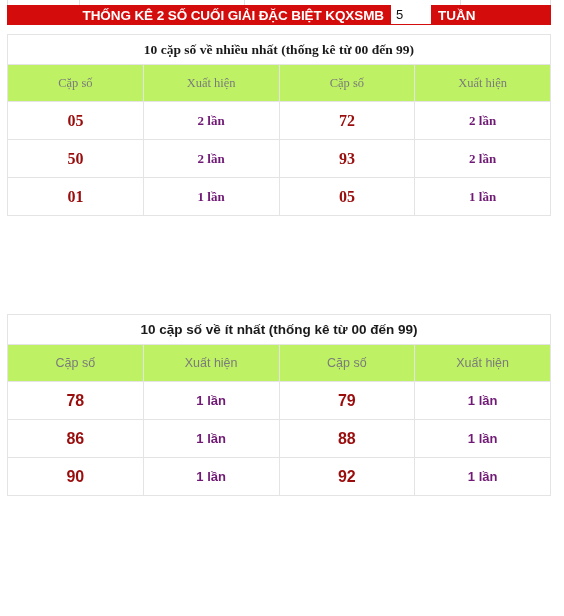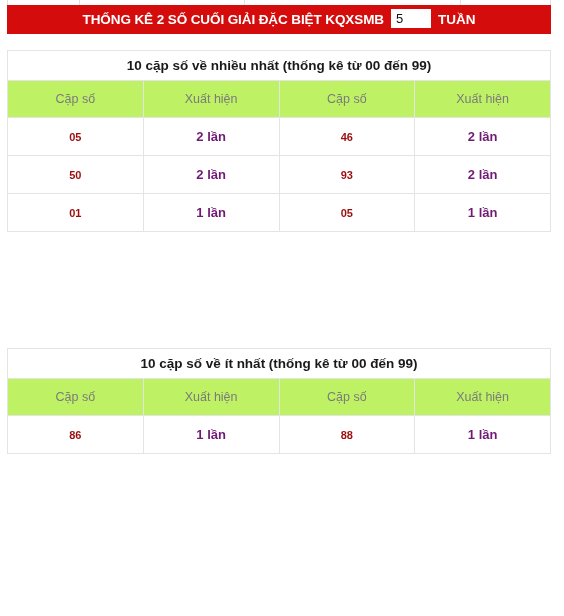--- a/index.html
+++ b/index.html
@@ -42,21 +42,21 @@
   }
   .top-sliver .sv.a { left: 71px; }
   .top-sliver .sv.b { left: 236px; }
   .top-sliver .sv.c { left: 452px; }
 
   .banner {
     position: absolute;
     top: 5px;
     left: 7px;
     width: 544px;
-    height: 29px;
+    height: 20px;
     background: #d50c0c;
     display: flex;
     align-items: center;
     justify-content: center;
     box-sizing: border-box;
   }
   .banner-title {
     color: #ffffff;
     font-size: 13.5px;
     font-weight: bold;
@@ -90,22 +90,22 @@
 
   .stat-table {
     position: absolute;
     left: 7px;
     width: 544px;
     border-collapse: collapse;
     table-layout: fixed;
     background: #ffffff;
     box-sizing: border-box;
   }
-  .stat-table.first { top: 50px; }
-  .stat-table.second { top: 348px; }
+  .stat-table.first { top: 34px; font-family: Liberation Serif, serif; }
+  .stat-table.second { top: 314px; }
 
   .stat-table td, .stat-table th {
     border: 1px solid #e4e4e4;
     text-align: center;
     box-sizing: border-box;
     padding: 0;
   }
 
   .section-title-cell {
     height: 30px;
@@ -120,21 +120,21 @@
     font-size: 12.5px;
     font-weight: normal;
     color: #7b7b7b;
     background: #bef264;
   }
 
   .data-row td {
     height: 38px;
   }
   .num-cell {
-    font-size: 11px;
+    font-size: 16px;
     font-weight: bold;
     color: #9a0d0d;
   }
   .cnt-cell {
     font-size: 13px;
     font-weight: bold;
     color: #701a75;
   }
 </style>
 </head>
@@ -161,21 +161,21 @@
       </tr>
       <tr>
         <td class="col-head">Cặp số</td>
         <td class="col-head">Xuất hiện</td>
         <td class="col-head">Cặp số</td>
         <td class="col-head">Xuất hiện</td>
       </tr>
       <tr class="data-row">
         <td class="num-cell">05</td>
         <td class="cnt-cell">2 lần</td>
-        <td class="num-cell">46</td>
+        <td class="num-cell">72</td>
         <td class="cnt-cell">2 lần</td>
       </tr>
       <tr class="data-row">
         <td class="num-cell">50</td>
         <td class="cnt-cell">2 lần</td>
         <td class="num-cell">93</td>
         <td class="cnt-cell">2 lần</td>
       </tr>
       <tr class="data-row">
         <td class="num-cell">01</td>
@@ -191,21 +191,33 @@
       <tr>
         <td class="section-title-cell" colspan="4">10 cặp số về ít nhất (thống kê từ 00 đến 99)</td>
       </tr>
       <tr>
         <td class="col-head">Cặp số</td>
         <td class="col-head">Xuất hiện</td>
         <td class="col-head">Cặp số</td>
         <td class="col-head">Xuất hiện</td>
       </tr>
       <tr class="data-row">
+        <td class="num-cell">78</td>
+        <td class="cnt-cell">1 lần</td>
+        <td class="num-cell">79</td>
+        <td class="cnt-cell">1 lần</td>
+      </tr>
+      <tr class="data-row">
         <td class="num-cell">86</td>
         <td class="cnt-cell">1 lần</td>
         <td class="num-cell">88</td>
+        <td class="cnt-cell">1 lần</td>
+      </tr>
+      <tr class="data-row">
+        <td class="num-cell">90</td>
+        <td class="cnt-cell">1 lần</td>
+        <td class="num-cell">92</td>
         <td class="cnt-cell">1 lần</td>
       </tr>
     </tbody>
   </table>
 
 </div>
 
 </body></html>

